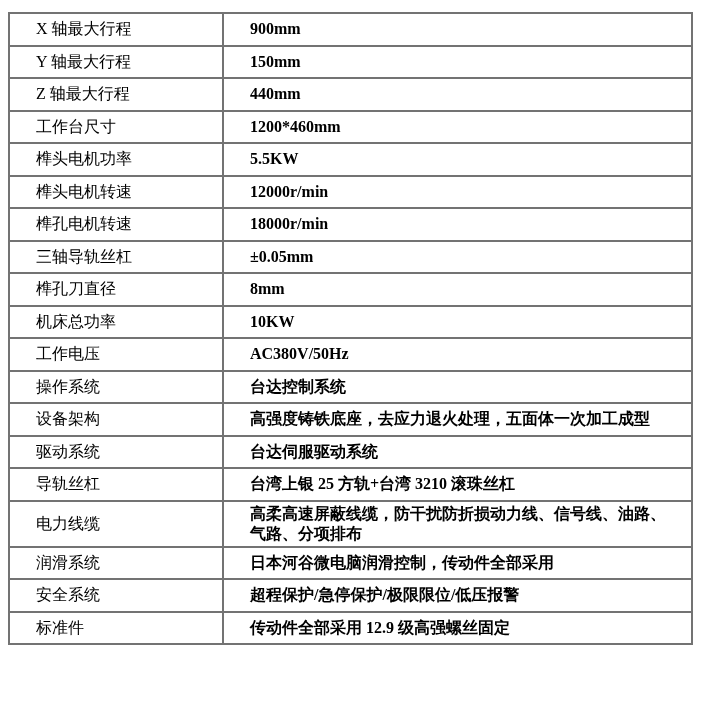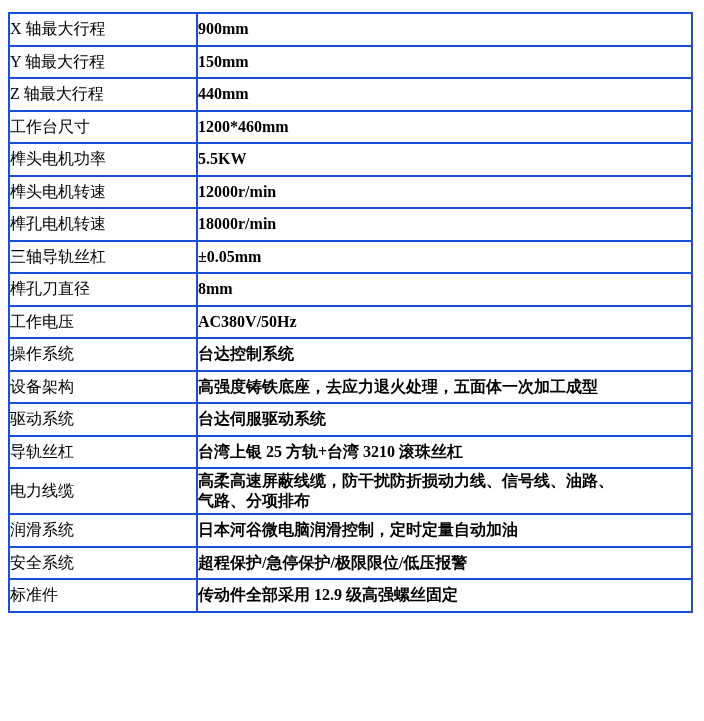--- a/index.html
+++ b/index.html
@@ -18,25 +18,25 @@
   table.spec {
     position: absolute;
     left: 8px;
     top: 12px;
     width: 685px;
     border-collapse: collapse;
     table-layout: fixed;
     color: #000000;
   }
   table.spec td {
-    border: 2px solid #1d4ed8;
+    border: 2px solid #737373;
     font-size: 16px;
     line-height: 1.25;
     height: 26.5px;
-    padding: 2px 6px 2px 0;
+    padding: 2px 6px 2px 26px;
     vertical-align: middle;
     white-space: pre-line;
     overflow: hidden;
   }
   td.label-cell {
     width: 180px;
   }
   td.value-cell {
     padding-left: 8px;
     font-weight: bold;
@@ -78,20 +78,24 @@
   </tr>
         <tr>
     <td class="label-cell">三轴导轨丝杠</td>
     <td class="value-cell">±0.05mm</td>
   </tr>
         <tr>
     <td class="label-cell">榫孔刀直径</td>
     <td class="value-cell">8mm</td>
   </tr>
         <tr>
+    <td class="label-cell">机床总功率</td>
+    <td class="value-cell">10KW</td>
+  </tr>
+        <tr>
     <td class="label-cell">工作电压</td>
     <td class="value-cell">AC380V/50Hz</td>
   </tr>
         <tr>
     <td class="label-cell">操作系统</td>
     <td class="value-cell">台达控制系统</td>
   </tr>
         <tr>
     <td class="label-cell">设备架构</td>
     <td class="value-cell">高强度铸铁底座，去应力退火处理，五面体一次加工成型</td>
@@ -104,21 +108,21 @@
     <td class="label-cell">导轨丝杠</td>
     <td class="value-cell">台湾上银 25 方轨+台湾 3210 滚珠丝杠</td>
   </tr>
         <tr>
     <td class="label-cell">电力线缆</td>
     <td class="value-cell">高柔高速屏蔽线缆，防干扰防折损动力线、信号线、油路、
 气路、分项排布</td>
   </tr>
         <tr>
     <td class="label-cell">润滑系统</td>
-    <td class="value-cell">日本河谷微电脑润滑控制，定时定量自动加油</td>
+    <td class="value-cell">日本河谷微电脑润滑控制，传动件全部采用</td>
   </tr>
         <tr>
     <td class="label-cell">安全系统</td>
     <td class="value-cell">超程保护/急停保护/极限限位/低压报警</td>
   </tr>
         <tr>
     <td class="label-cell">标准件</td>
     <td class="value-cell">传动件全部采用 12.9 级高强螺丝固定</td>
   </tr>
       </tbody>

